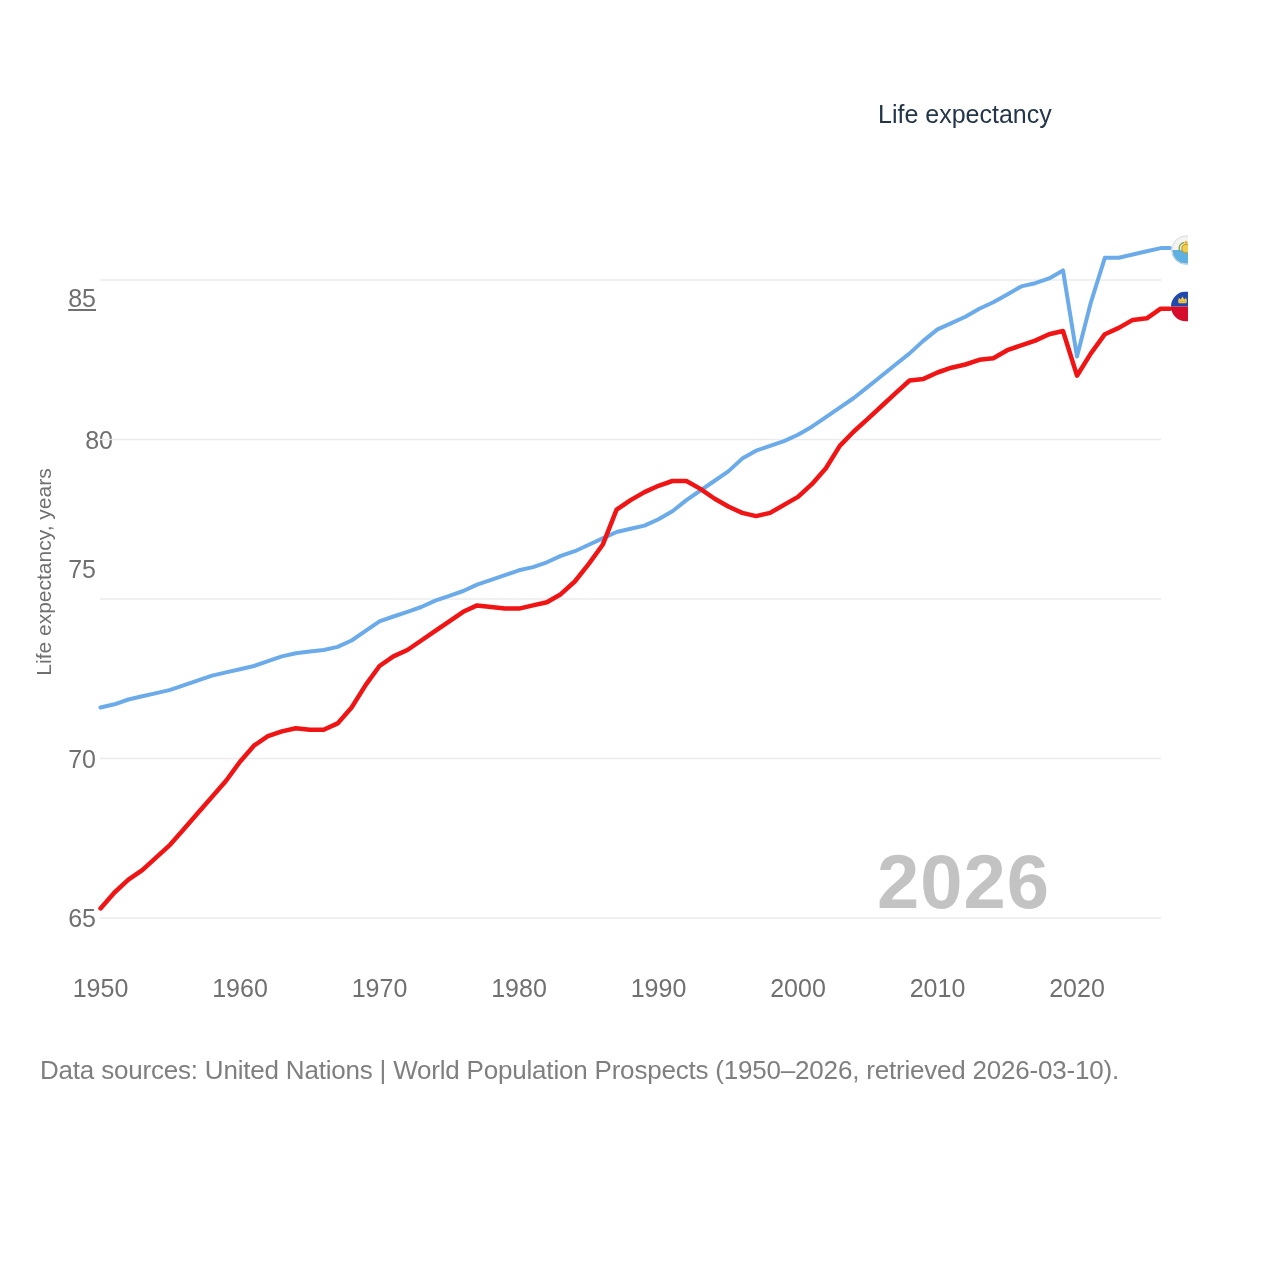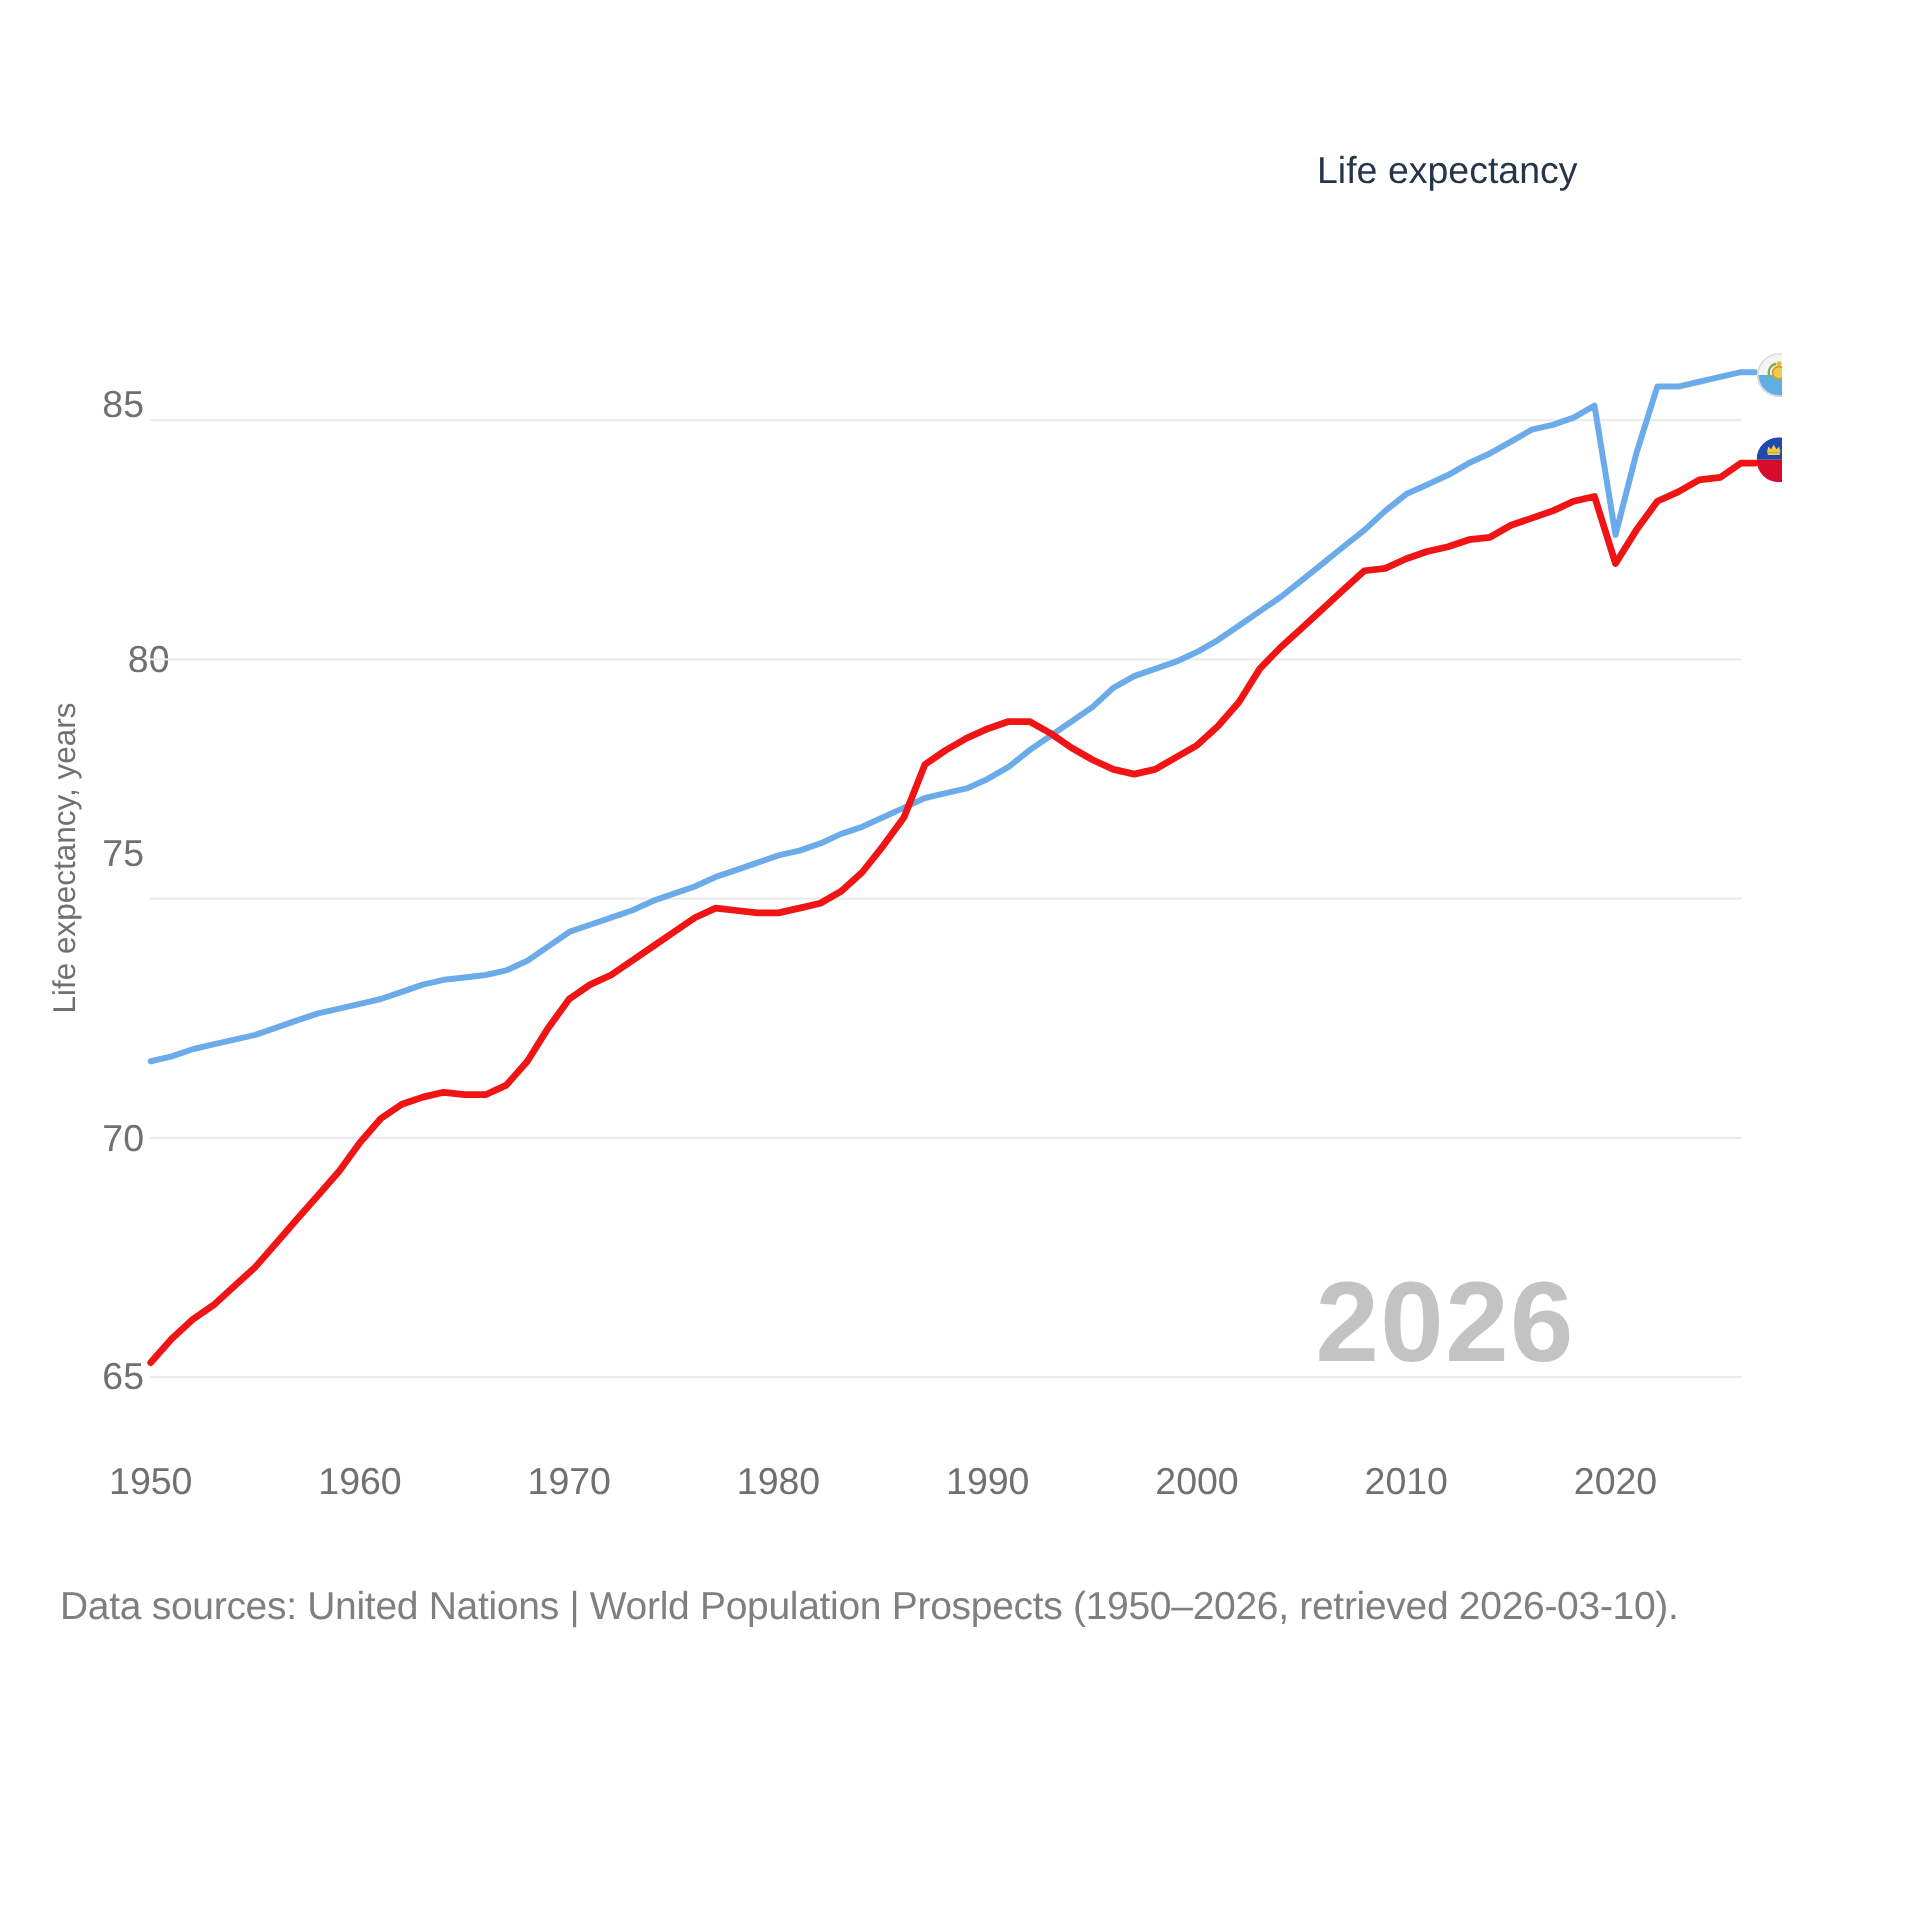--- a/index.html
+++ b/index.html
@@ -71,21 +71,21 @@
       <rect x="-4.2" y="2.2" width="8.4" height="1.6" rx="0.8" fill="#f5c842"></rect>
     </g>
   </g>
     </svg>
 
   <div id="yticks">
       <div class="ytick" style="top: 904px;">65</div>
       <div class="ytick" style="top: 744.5px;">70</div>
       <div class="ytick" style="top: 555px;">75</div>
       <div class="ytick" style="top: 425.5px; padding-left: 17px;">80</div>
-      <div class="ytick" style="top: 256px;">85</div>
+      <div class="ytick" style="top: 284px; text-decoration: underline;">85</div>
     </div>
   <div id="xticks">
       <div class="xtick" style="left: 55.5px;">1950</div>
       <div class="xtick" style="left: 195px;">1960</div>
       <div class="xtick" style="left: 334.5px;">1970</div>
       <div class="xtick" style="left: 474px;">1980</div>
       <div class="xtick" style="left: 613.5px;">1990</div>
       <div class="xtick" style="left: 753px;">2000</div>
       <div class="xtick" style="left: 892.5px;">2010</div>
       <div class="xtick" style="left: 1032px;">2020</div>

